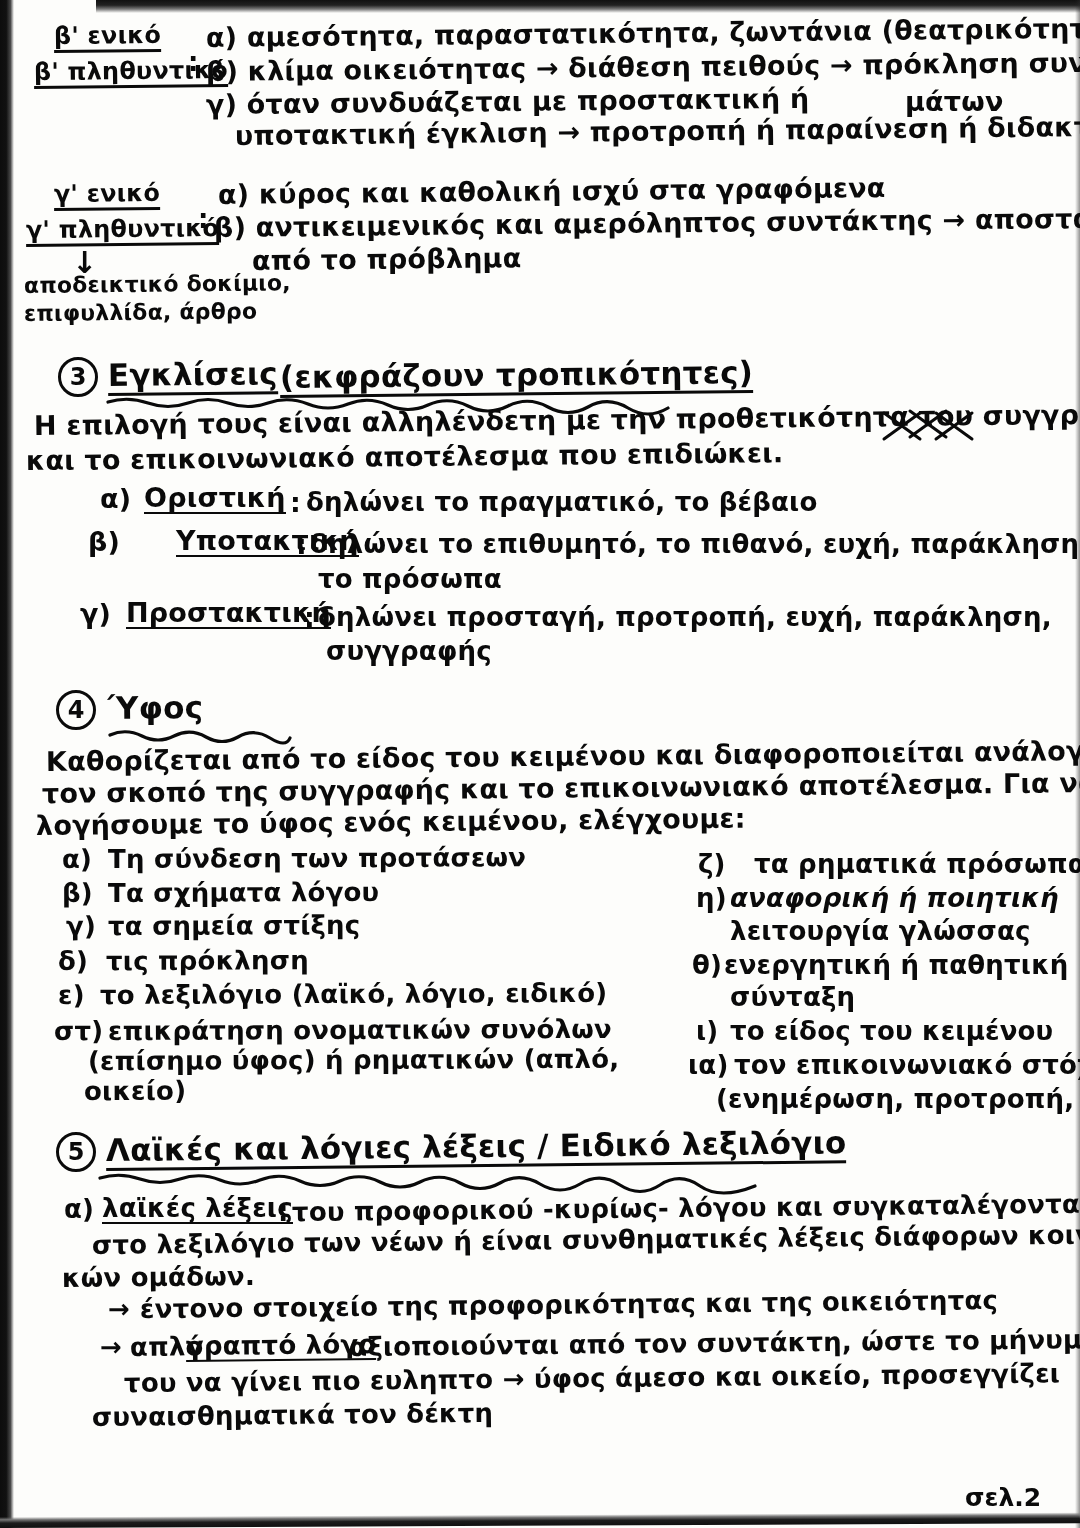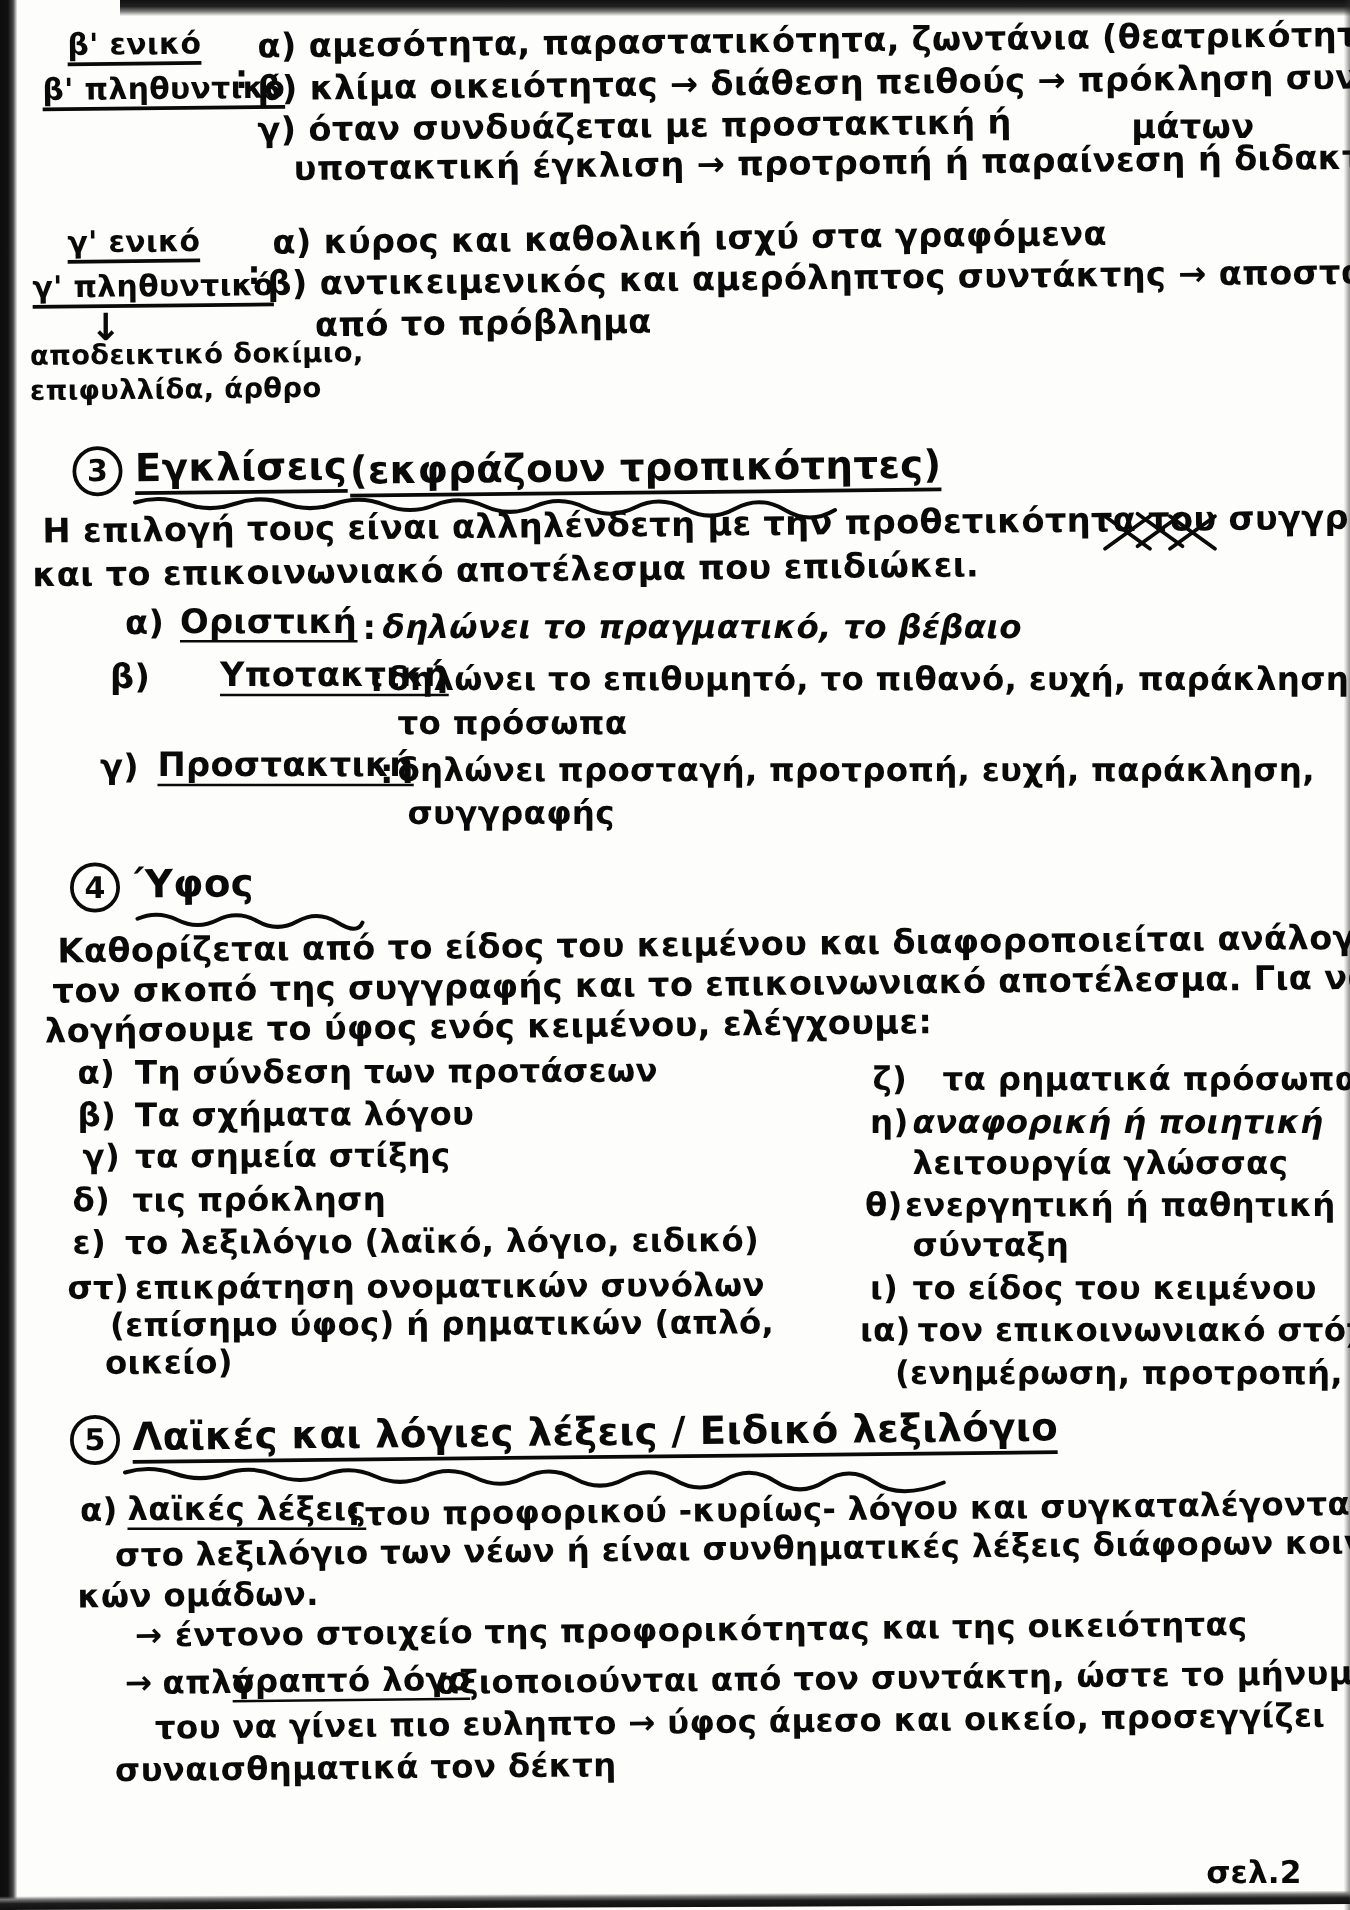--- a/index.html
+++ b/index.html
@@ -99,21 +99,21 @@
 
     <div class="hand sz-lg slant-1" style="left:34px;top:412px;">Η επιλογή τους είναι αλληλένδετη με την προθετικότητα του συγγραφέα</div>
     <div class="hand sz-lg slant-1" style="left:26px;top:447px;">και το επικοινωνιακό αποτέλεσμα που επιδιώκει.</div>
     <svg class="strike-corr" style="left:880px;top:405px;width:120px;height:40px;" viewBox="0 0 120 40">
       <path d="M4 8 L40 34 M40 8 L4 34 M30 6 L66 32 M66 6 L30 32 M56 8 L92 34 M92 8 L56 34" stroke="#0a0a0a" stroke-width="3" fill="none" stroke-linecap="round"></path>
     </svg>
 
     <div class="hand sz-lg" style="left:100px;top:485px;">α)</div>
     <div class="hand sz-lg u-thin" style="left:144px;top:484px;">Οριστική</div>
     <div class="hand sz-lg" style="left:290px;top:489px;">:</div>
-    <div class="hand sz-md" style="left:306px;top:489px;font-style:italic;">δηλώνει το πραγματικό, το βέβαιο</div>
+    <div class="hand sz-md" style="left:306px;top:489px;">δηλώνει το πραγματικό, το βέβαιο</div>
 
     <div class="hand sz-lg" style="left:88px;top:528px;">β)</div>
     <div class="hand sz-lg u-thin" style="left:136px;top:527px;margin-left:40px;">Υποτακτική</div>
     <div class="hand sz-lg" style="left:296px;top:531px;">:</div>
     <div class="hand sz-md" style="left:310px;top:531px;">δηλώνει το επιθυμητό, το πιθανό, ευχή, παράκληση,</div>
     <div class="hand sz-md" style="left:318px;top:566px;">το πρόσωπα</div>
 
     <div class="hand sz-lg" style="left:80px;top:600px;">γ)</div>
     <div class="hand sz-lg u-thin" style="left:126px;top:599px;">Προστακτική</div>
     <div class="hand sz-lg" style="left:304px;top:604px;">:</div>

